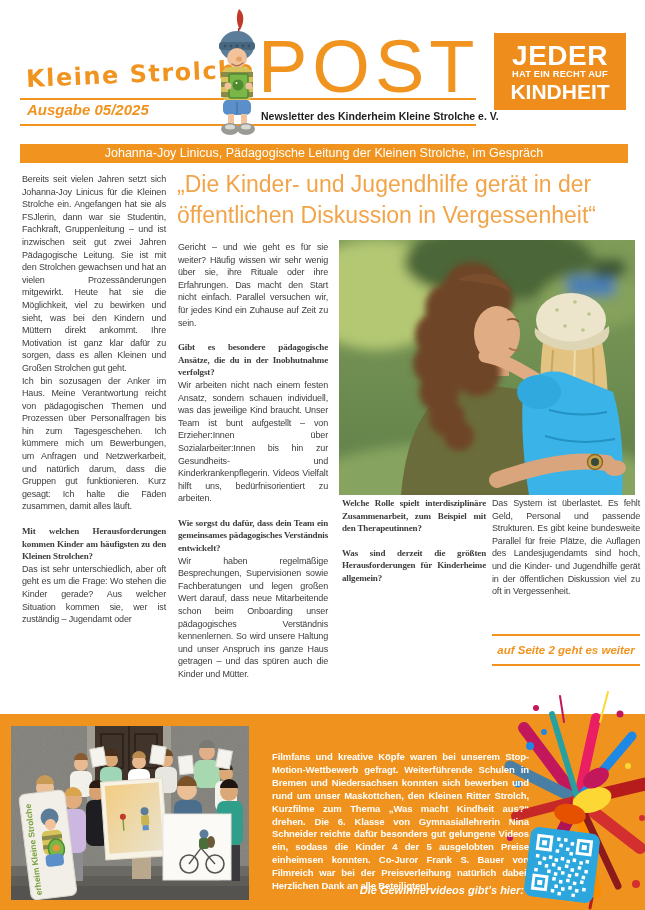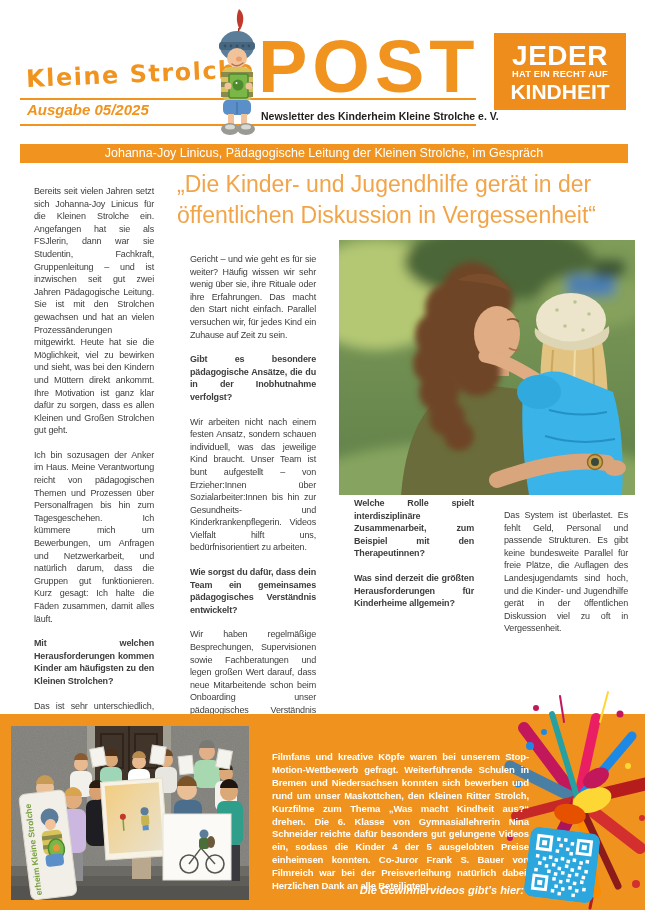--- a/index.html
+++ b/index.html
@@ -11,21 +11,21 @@
   }
   .abs { position:absolute; }
 
   
   .logo-script {
     left:26px; top:60px; font-family:"DejaVu Sans", sans-serif;
     font-size:24px; font-weight:700; color:#F0941F;
     transform:rotate(-2.5deg); letter-spacing:1.5px; white-space:nowrap;
   }
   .post-title {
-    left:258px; top:30px; font-size:74px; line-height:74px; font-weight:700;
+    left:258px; top:30px; font-size:74px; line-height:74px; font-weight:400;
     color:#F0941F; letter-spacing:5px; white-space:nowrap;
   }
   .rule { height:2px; background:#F0941F; }
   .rule-top { left:20px; top:98px; width:456px; }
   .rule-bot { left:20px; top:124px; width:456px; }
   .issue {
     left:27px; top:101px; font-size:15px; font-weight:700; font-style:italic;
     color:#F0941F; white-space:nowrap;
   }
   .subtitle {
@@ -47,22 +47,22 @@
     white-space:nowrap; overflow:hidden;
   }
 
   
   .headline {
     left:177px; top:169px; width:470px; font-size:23px; line-height:31px;
     color:#F2A449; font-weight:400;
   }
   .col { position:absolute; text-align:justify; font-size:9px; line-height:12.6px;
          letter-spacing:-0.15px; color:#3d3d3d; }
-  .col p { margin:12px; }
-  .col p.q { font-weight:700; margin-top:12px; }
+  .col p { margin:0; }
+  .col p.q { font-weight:700; margin-top:12px;font-family:Liberation Serif, serif; }
   .col1 { left:22px;  top:173px; width:144px; }
   .col2 { left:178px; top:241px; width:150px; }
   .col3 { left:342px; top:497px; width:144px; }
   .col4 { left:492px; top:497px; width:148px; }
 
   .photo-frame { left:339px; top:240px; width:296px; height:255px; overflow:hidden; }
 
   .continuation {
     left:492px; top:634px; width:148px; border-top:2px solid #F0941F;
     border-bottom:2px solid #F0941F; padding:8px 0; text-align:center;
@@ -231,20 +231,21 @@
 
   <div class="col col3">
     <p class="q" style="margin-top:0">Welche Rolle spielt interdisziplinäre Zusammenarbeit, zum Beispiel mit den Therapeutinnen?</p>
     <p class="q">Was sind derzeit die größten Herausforderungen für Kinderheime allgemein?</p>
   </div>
 
   <div class="col col4">
     <p>Das System ist überlastet. Es fehlt Geld, Personal und passende Strukturen. Es gibt keine bundesweite Parallel für freie Plätze, die Auflagen des Landesjugendamts sind hoch, und die Kinder- und Jugendhilfe gerät in der öffentlichen Diskussion viel zu oft in Vergessenheit.</p>
   </div>
 
+  <div class="abs continuation">auf Seite 2 geht es weiter</div>
 
   <div class="abs footer-band"></div>
 
   <div class="abs kids-photo">
     <svg width="238" height="174" viewBox="0 0 238 174">
       <defs>
         <filter id="stone">
           <feTurbulence type="fractalNoise" baseFrequency="0.9" numOctaves="2" result="n"></feTurbulence>
           <feColorMatrix in="n" type="matrix" values="0 0 0 0 0.1 0 0 0 0 0.1 0 0 0 0 0.1 0 0 0 0.35 0"></feColorMatrix>
           <feComposite operator="over" in2="SourceGraphic"></feComposite>

